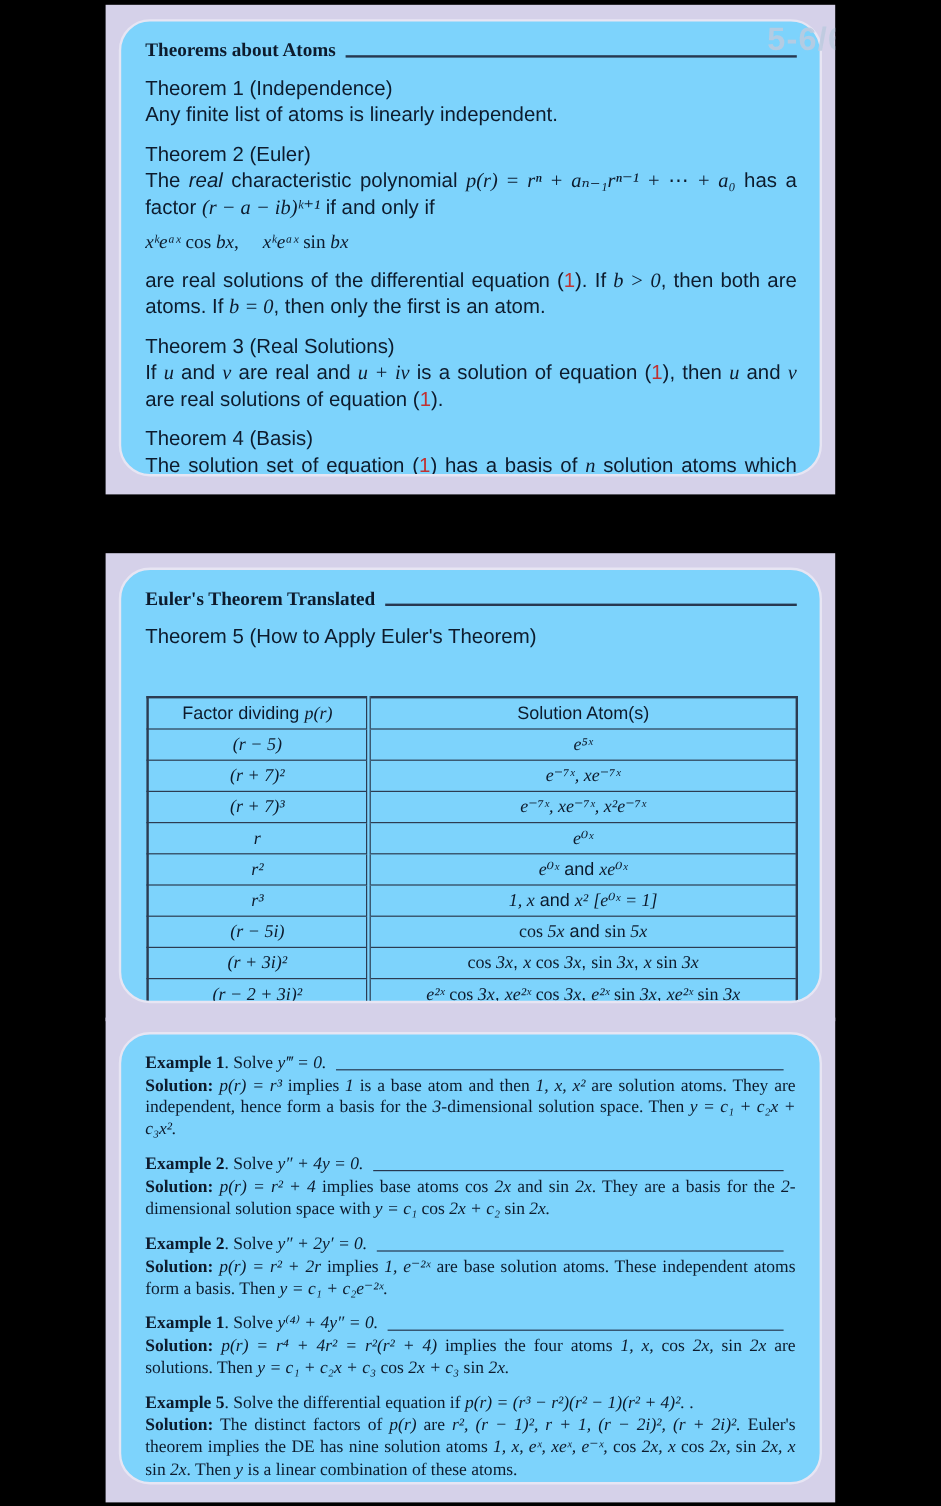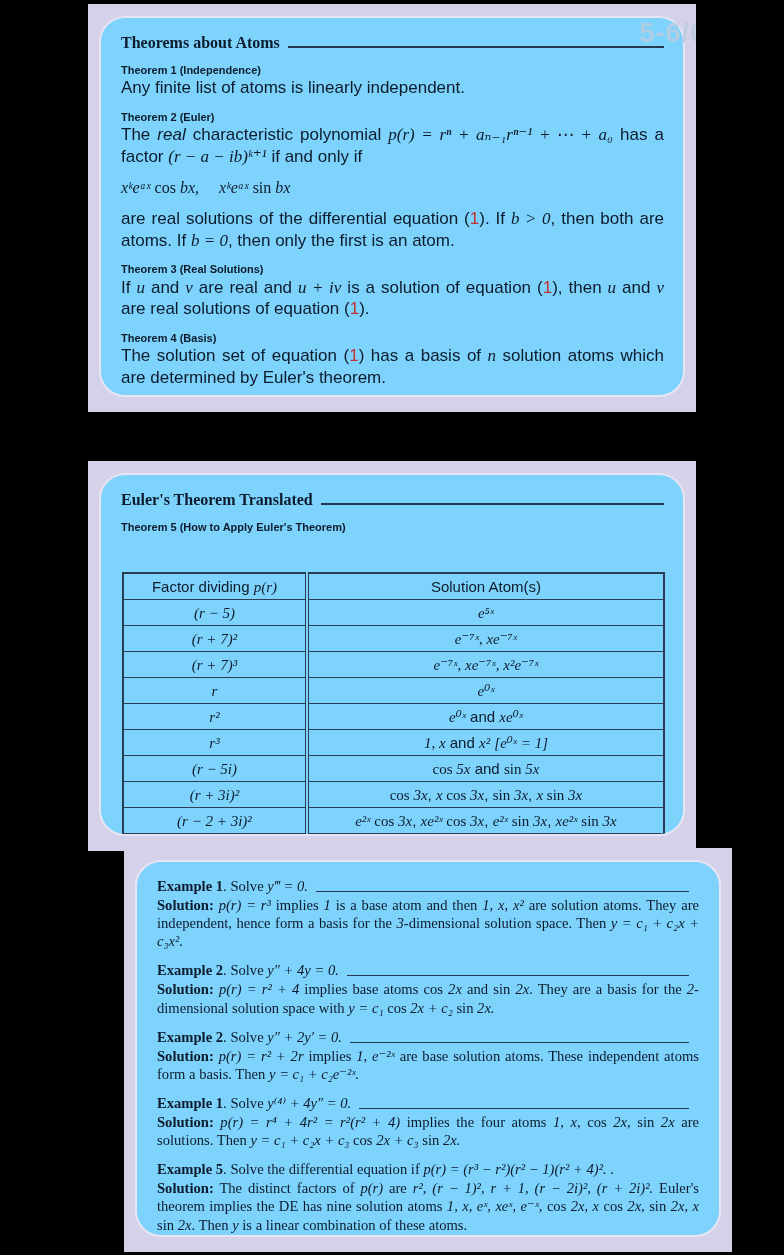--- a/index.html
+++ b/index.html
@@ -7,34 +7,34 @@
     width:784px;height:1255px;position:relative;overflow:hidden;
     font-family:"Liberation Sans","DejaVu Sans",sans-serif;
     color:#0d1b2d;
   }
   .band{
     position:absolute;left:88px;width:608px;
     background:#d5d1e9;overflow:hidden;
   }
   #band1{top:4px;height:408px;}
   #band2{top:461px;height:390px;}
-  #band3{top:848px;height:404px;margin-left:36px;}
+  #band3{top:848px;height:404px;}
   .card{
     position:absolute;left:11px;right:11px;top:12px;bottom:15px;
     background:#7dd3fc;border:2px solid #e7e5f3;border-radius:26px;
     box-sizing:border-box;padding:16px 19px 10px 20px;overflow:hidden;
   }
   .headline{display:flex;align-items:flex-end;}
   .slide-title{
     font-family:"Liberation Serif","DejaVu Serif",serif;
     font-weight:bold;font-size:16px;white-space:nowrap;
   }
   .rule{flex:1;height:0;border-bottom:2px solid #273850;margin:0 0 4px 8px;}
   .thm{margin-top:11px;}
-  .thm-head{font-weight:bold;font-size:11px;line-height:1.3;}
+  .thm-head{font-weight:normal;font-size:17px;line-height:1.3;}
   .thm-body{font-size:17px;line-height:1.28;text-align:justify;}
   .display-formula{
     text-align:left;font-size:16px;margin:11px 0 11px 0;
     font-family:"Liberation Serif","DejaVu Serif",serif;
   }
   .seg-m{font-family:"Liberation Serif","DejaVu Serif","DejaVu Sans",serif;font-style:italic;}
   .seg-f{font-family:"Liberation Serif","DejaVu Serif",serif;font-style:normal;}
   .seg-b{font-weight:bold;}
   .seg-i{font-style:italic;}
   .seg-r{color:#c03232;}

